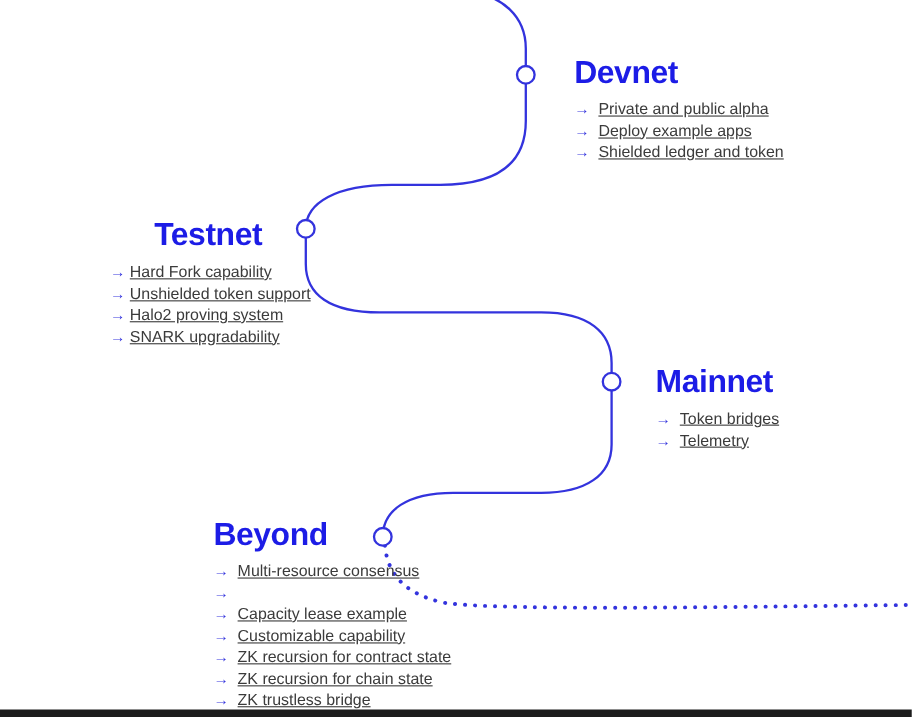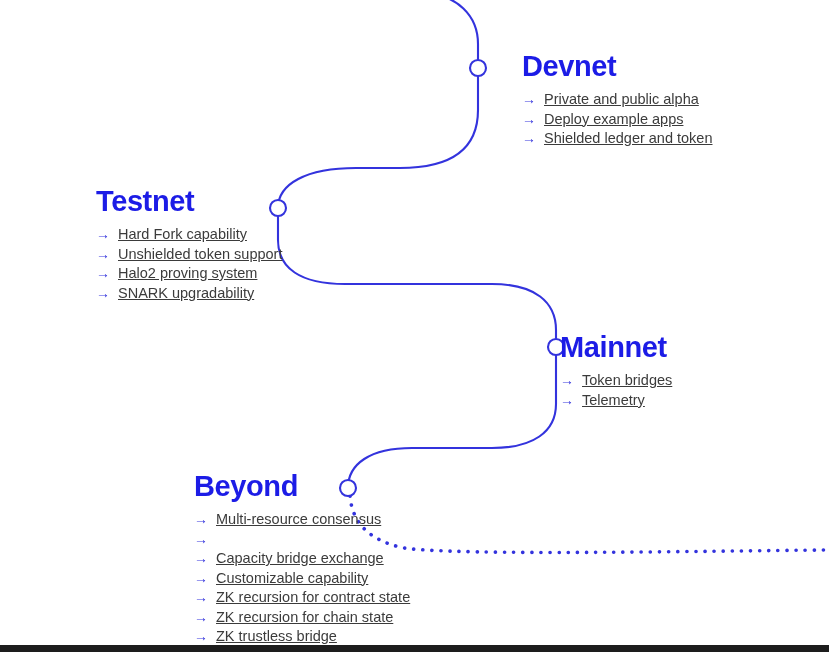--- a/index.html
+++ b/index.html
@@ -55,22 +55,22 @@
   }
   .item-text {
     flex: 0 0 auto;
     font-size: 14.5px;
     color: #3b3b3b;
     line-height: 19.5px;
     text-decoration: underline;
   }
   
   #milestone-devnet  { left: 501px; top: 52px; margin-left: 21px; }
-  #milestone-testnet { left: 96px;  top: 187px; }
-  #milestone-mainnet { left: 560px; top: 333px; }
+  #milestone-testnet { left: 96px;  top: 200px; text-align: center; }
+  #milestone-mainnet { left: 596px; top: 333px; }
   #milestone-beyond  { left: 147px; top: 472px; margin-left: 47px; }
   #milestone-mainnet .item-arrow,
   #milestone-devnet  .item-arrow { width: 22px; }
   #bottom-bar {
     position: absolute;
     left: 0;
     bottom: 0;
     width: 829px;
     height: 7px;
     background: #1d1d1d;
@@ -169,21 +169,21 @@
     <ul class="item-list">
       <li class="item-row">
         <span class="item-arrow">→</span>
         <span class="item-text">Multi-resource consensus</span>
       </li>
       <li class="item-row">
         <span class="item-arrow">→</span>
       </li>
       <li class="item-row">
         <span class="item-arrow">→</span>
-        <span class="item-text">Capacity bridge exchange</span>
+        <span class="item-text">Capacity lease example</span>
       </li>
       <li class="item-row">
         <span class="item-arrow">→</span>
         <span class="item-text">Customizable capability</span>
       </li>
       <li class="item-row">
         <span class="item-arrow">→</span>
         <span class="item-text">ZK recursion for contract state</span>
       </li>
       <li class="item-row">

